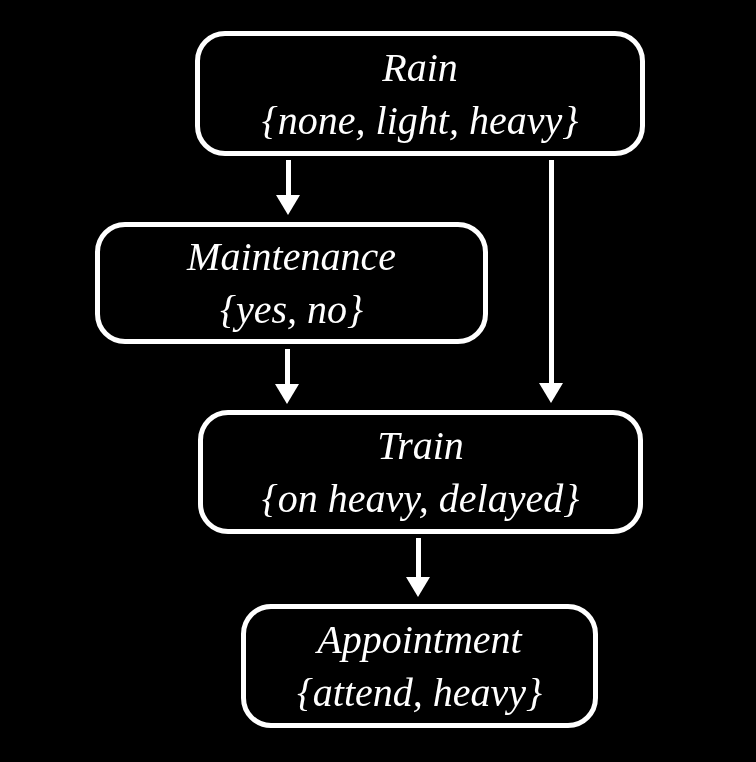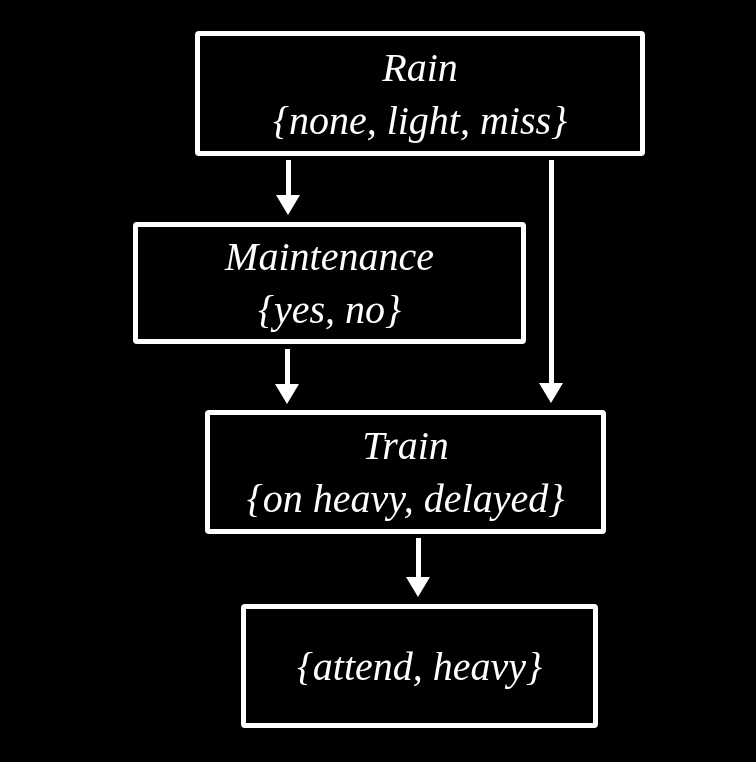--- a/index.html
+++ b/index.html
@@ -8,35 +8,35 @@
     position:relative;
     width:756px; height:762px;
     background:var(--bg);
     overflow:hidden;
     font-family:"Liberation Serif","DejaVu Serif",serif;
   }
   .node {
     position:absolute;
     box-sizing:border-box;
     border:5px solid var(--fg);
-    border-radius:4px;
+    border-radius:30px;
     background:var(--bg);
     color:var(--fg);
     display:flex;
     flex-direction:column;
     align-items:center;
     justify-content:center;
     text-align:center;
     font-style:italic;
     font-size:40px;
     line-height:53px;
   }
   .node-rain        { left:195px; top:31px;  width:450px; height:125px; }
-  .node-maintenance { left:95px;  top:222px; width:393px; height:122px;margin-left:38px; }
-  .node-train       { left:205px; top:410px; width:401px; height:124px; }
+  .node-maintenance { left:95px;  top:222px; width:393px; height:122px; }
+  .node-train       { left:198px; top:410px; width:445px; height:124px; }
   .node-appointment { left:241px; top:604px; width:357px; height:124px; }
 
   .arrow {
     position:absolute;
     width:24px;
     display:flex;
     flex-direction:column;
     align-items:center;
   }
   .arrow .shaft { width:5px; flex:1; background:var(--fg); }
@@ -51,21 +51,21 @@
   .arrow-rain-train       { left:539px; top:160px; height:243px; }
   .arrow-train-appointment{ left:406px; top:538px; height:59px;  }
 </style>
 </head>
 <body>
 
 <div class="canvas">
 
   <div class="node node-rain">
     <span class="node-title">Rain</span>
-    <span class="node-values">{none, light, miss}</span>
+    <span class="node-values">{none, light, heavy}</span>
   </div>
 
   <div class="arrow arrow-rain-maintenance">
     <div class="shaft"></div>
     <div class="head"></div>
   </div>
 
   <div class="arrow arrow-rain-train">
     <div class="shaft"></div>
     <div class="head"></div>
@@ -85,16 +85,17 @@
     <span class="node-title">Train</span>
     <span class="node-values">{on heavy, delayed}</span>
   </div>
 
   <div class="arrow arrow-train-appointment">
     <div class="shaft"></div>
     <div class="head"></div>
   </div>
 
   <div class="node node-appointment">
+    <span class="node-title">Appointment</span>
     <span class="node-values">{attend, heavy}</span>
   </div>
 
 </div>
 
 </body></html>

